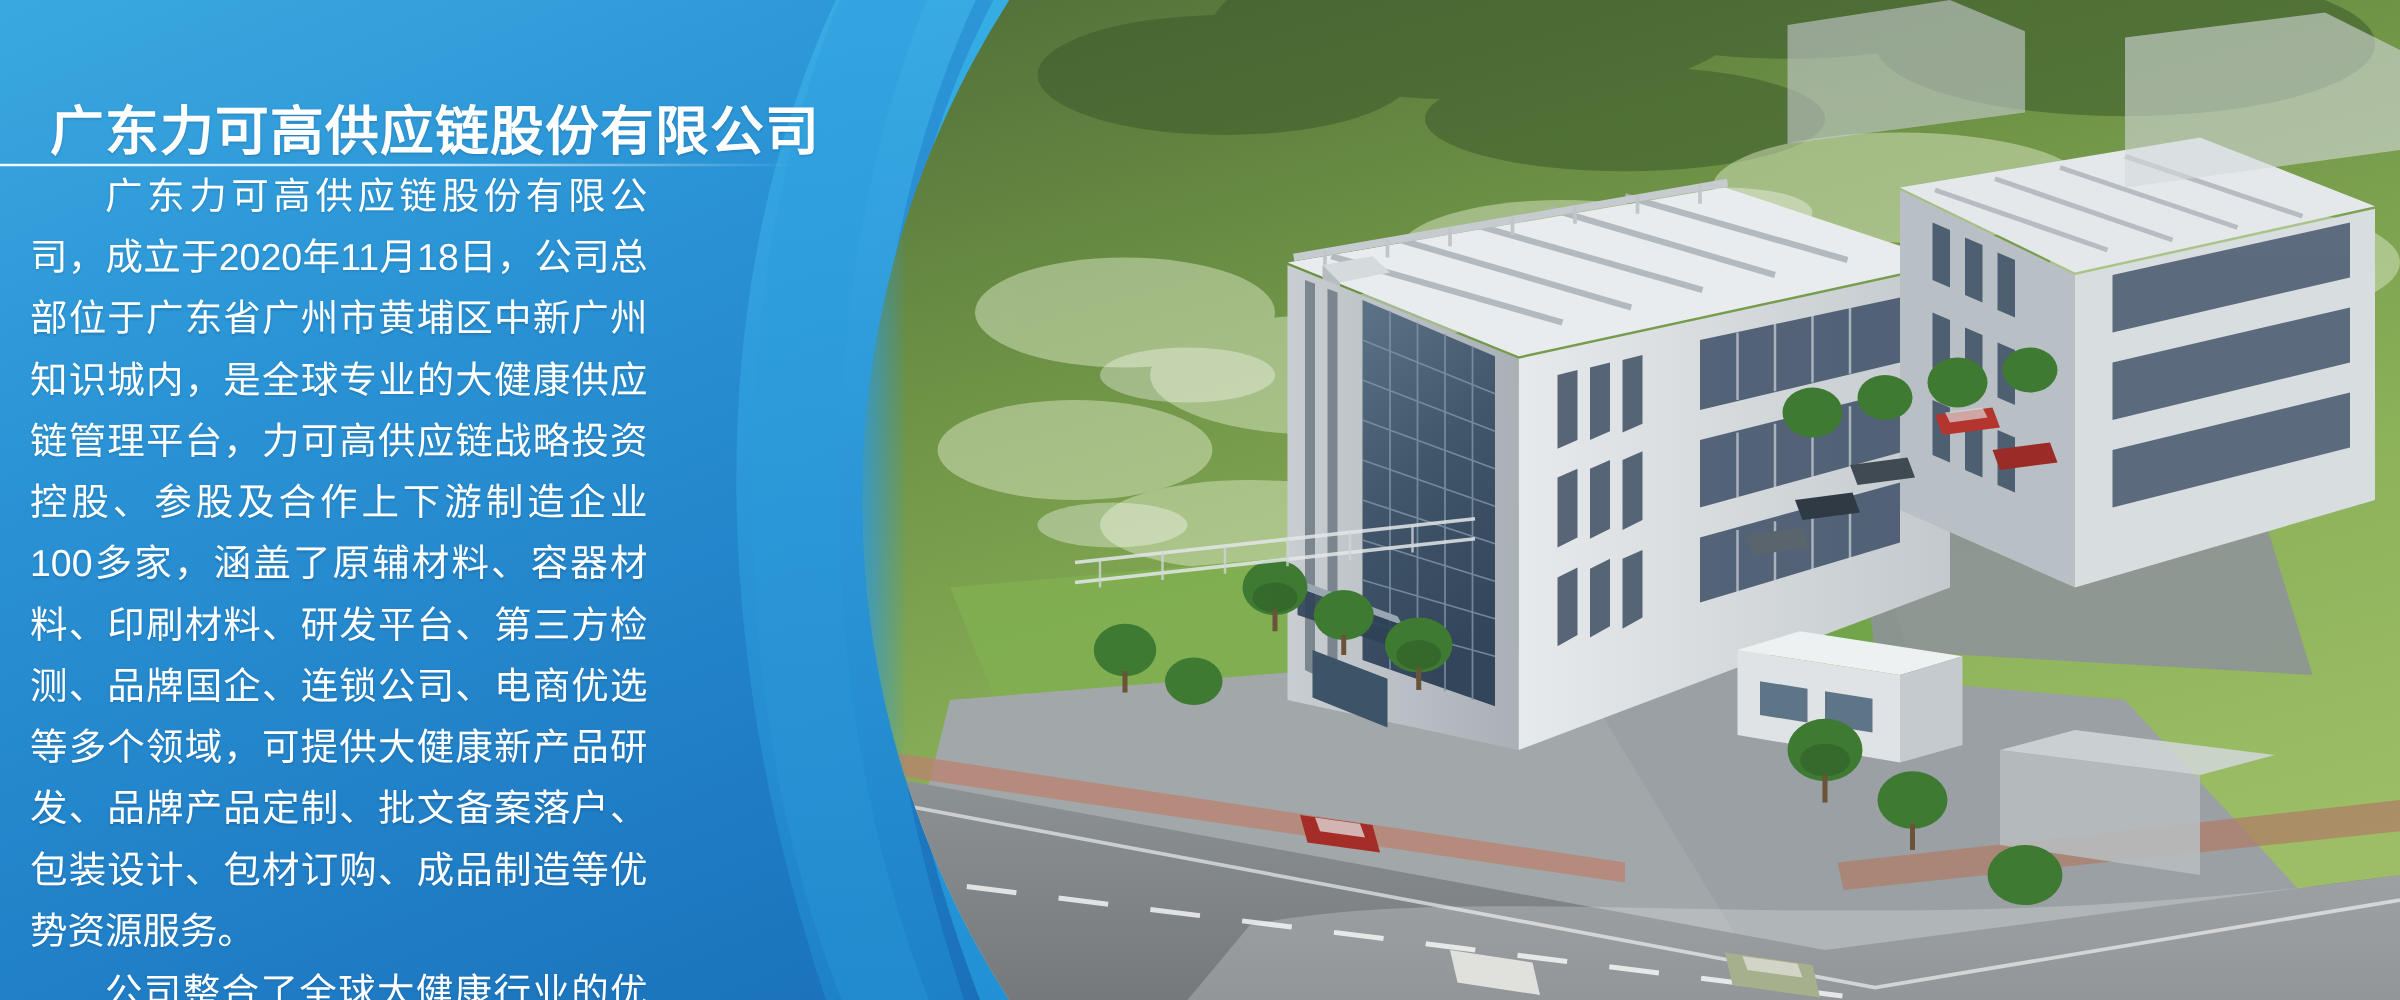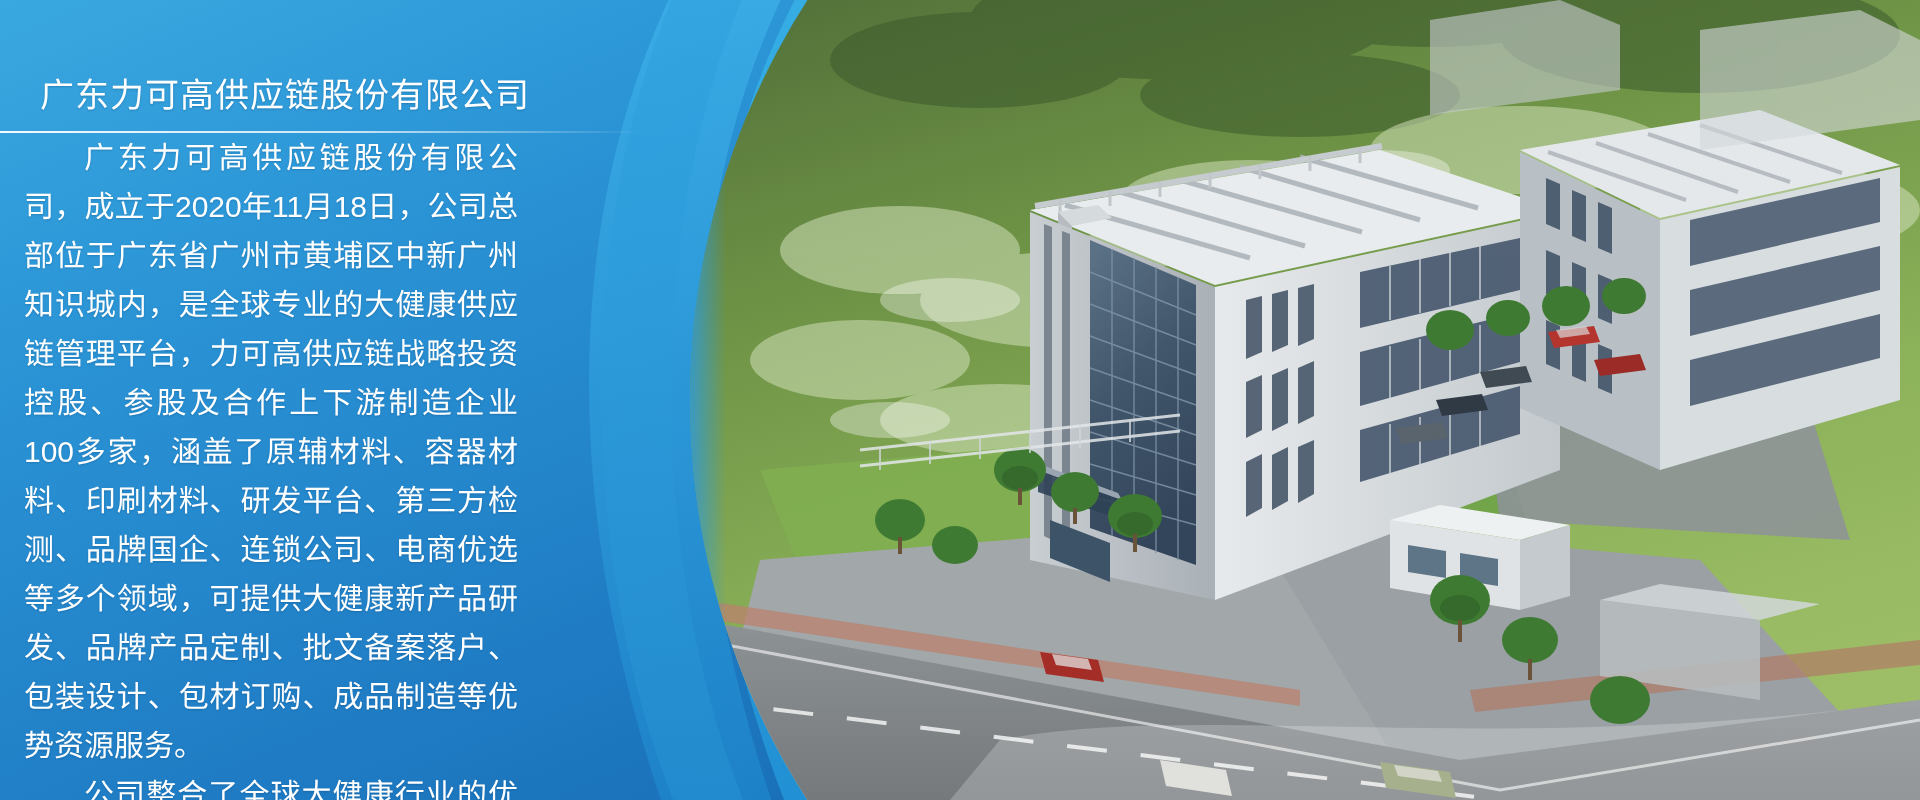--- a/index.html
+++ b/index.html
@@ -17,21 +17,21 @@
   
   .arcs{position:absolute;left:0;top:0;width:1920px;height:800px;}
 
   
   .content{
     position:absolute;left:0;top:0;width:640px;height:800px;
     padding:0;z-index:40;
   }
   .title{
     position:absolute;left:40px;top:52px;
-    font-size:34px;font-weight:normal;color:#ffffff;
+    font-size:43px;font-weight:bold;color:#ffffff;
     letter-spacing:1px;line-height:1.2;
     text-shadow:0 1px 2px rgba(0,40,80,.25);
     white-space:nowrap;
   }
   .rule{
     position:absolute;left:0px;top:131px;width:640px;height:2px;
     background:linear-gradient(to right,rgba(255,255,255,.95) 0%,rgba(255,255,255,.75) 55%,rgba(255,255,255,0) 100%);
   }
   .body-text{
     position:absolute;left:24px;top:133px;width:494px;

